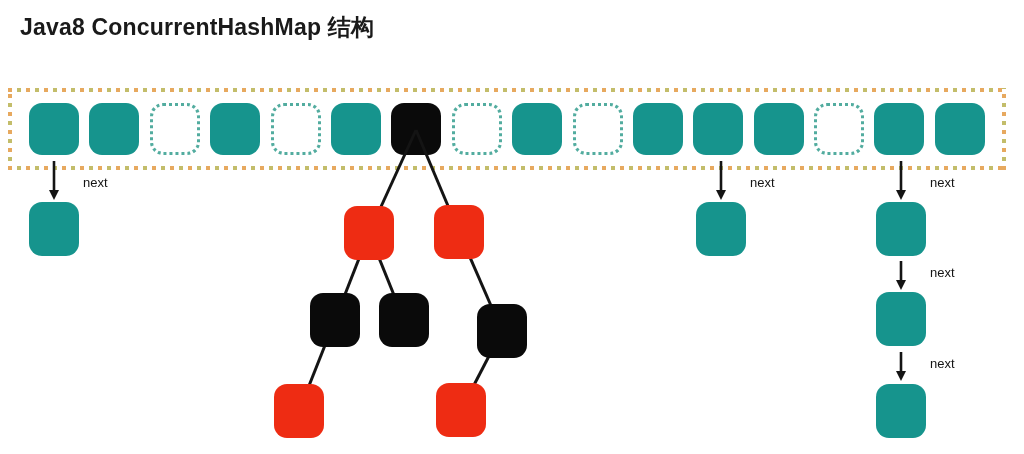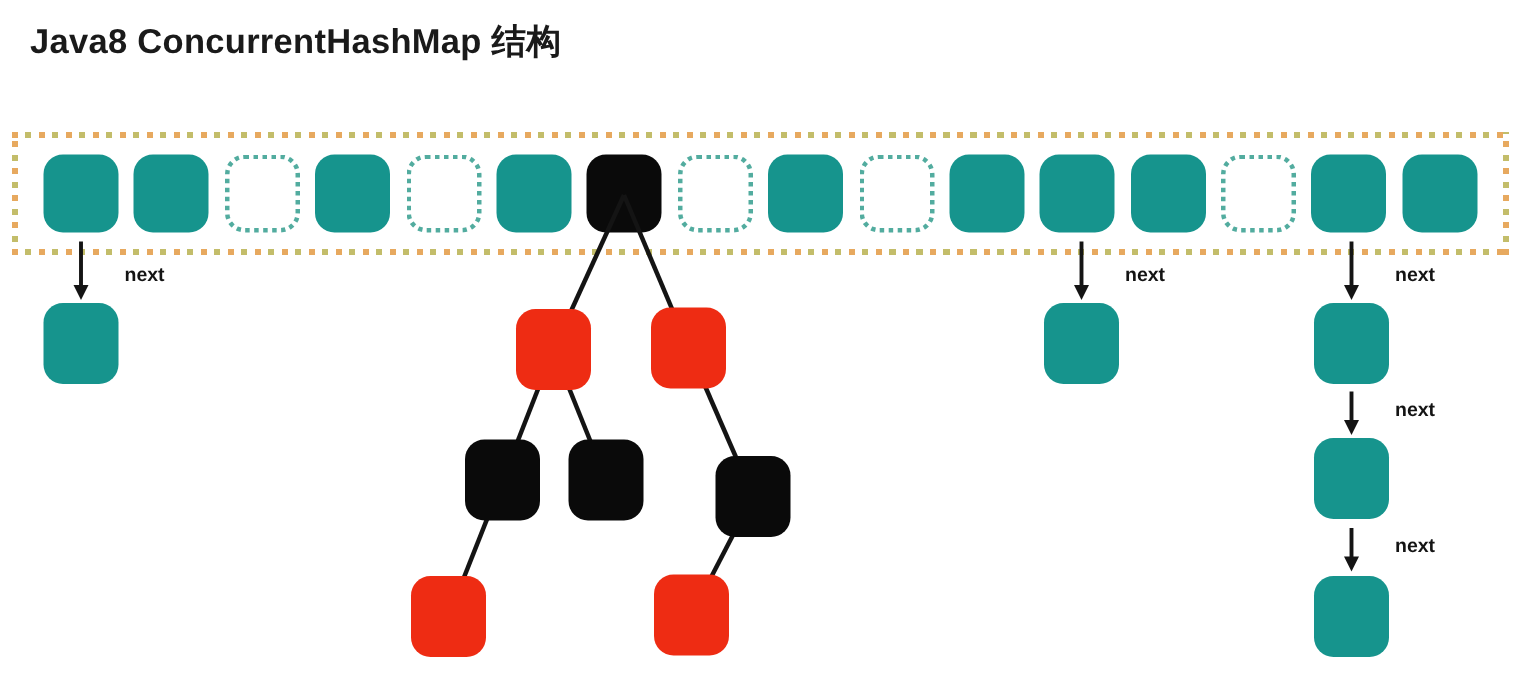--- a/index.html
+++ b/index.html
@@ -82,21 +82,21 @@
     height: 54px;
     border-radius: 13px;
   }
   .gnode.teal  { background: var(--teal); }
   .gnode.red   { background: var(--red); }
   .gnode.black { background: var(--black); }
 
   .next-label {
     position: absolute;
     font-size: 13px;
-    font-weight: bold;
+    font-weight: normal;
     color: var(--edge);
     line-height: 1.1;
     padding-left: 23px;
   }
 </style>
 </head>
 <body>
 
 <div class="canvas">
   <h1 class="title">Java8 ConcurrentHashMap 结构</h1>

